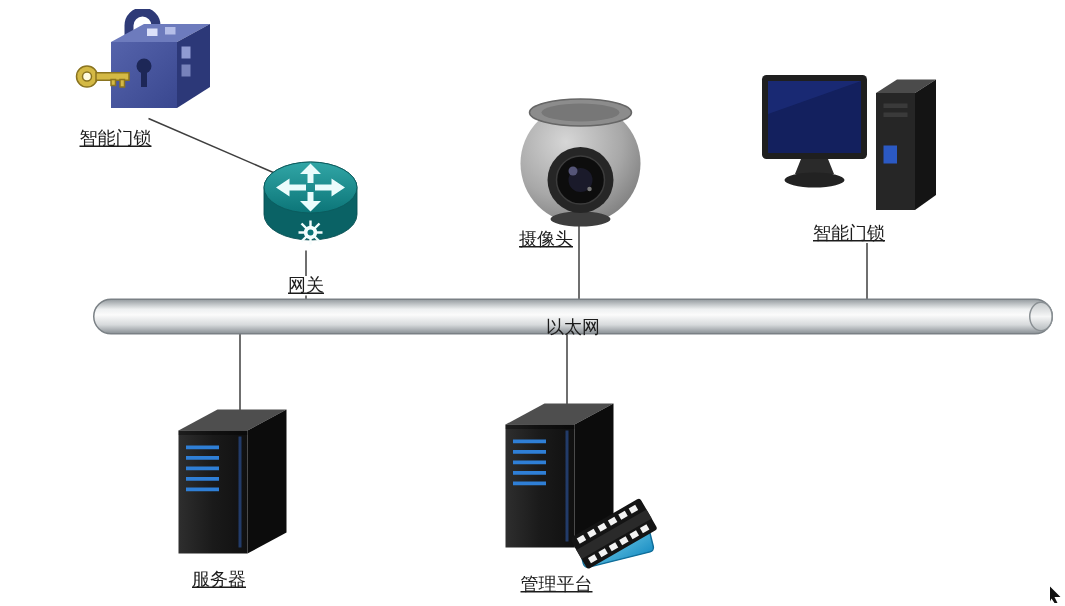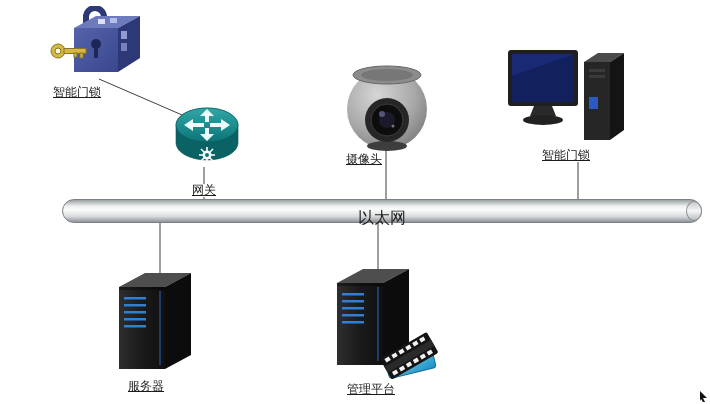--- a/index.html
+++ b/index.html
@@ -22,21 +22,21 @@
     border:1px solid #7a8085;
     border-radius:12px;
     display:flex; align-items:center; justify-content:center;
   }
   .bus-cap {
     position:absolute; right:-1px; top:1px; width:16px; height:20px;
     border-radius:50%;
     background:linear-gradient(to bottom,#c8ccce,#f5f6f6,#b9bec1);
     border:1px solid #8a9094;
   }
-  .bus-label { font-size:16px; color:#1c1c1c;margin-top:14px; }
+  .bus-label { font-size:12px; color:#1c1c1c;margin-top:14px; }
   .cursor { position:absolute; z-index:5; }
 </style>
 </head>
 <body>
 
 <div class="canvas">
 
   <svg id="connectors" width="710" height="404">
     <g stroke="#3f3f3f" stroke-width="1">
       <line x1="99" y1="79" x2="196" y2="121"></line>

